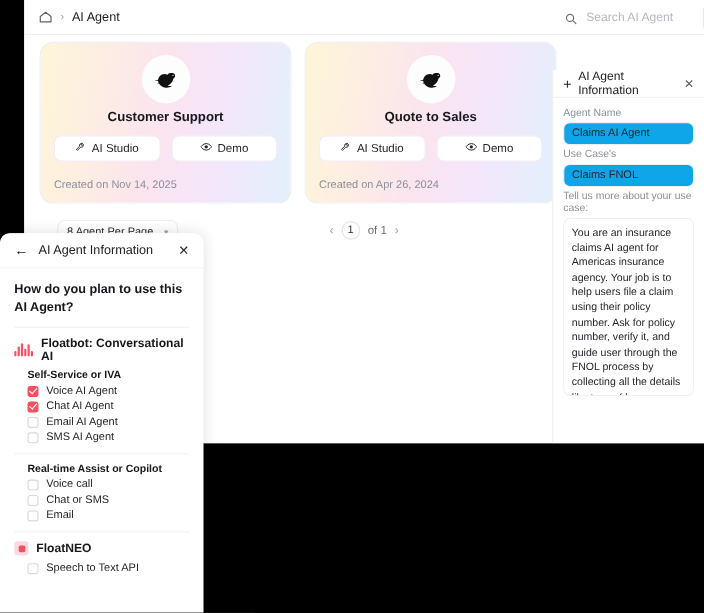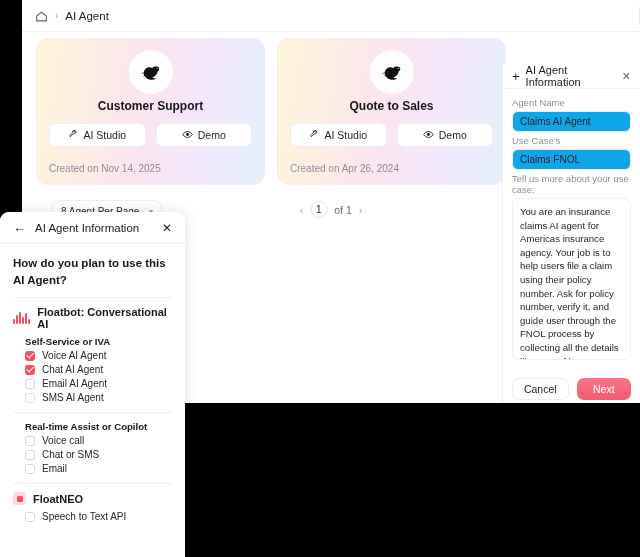--- a/index.html
+++ b/index.html
@@ -204,20 +204,29 @@
         <span class="home-icon">
           <svg viewBox="0 0 24 24" width="13" height="13" fill="none" stroke="#5f6368" stroke-width="2" stroke-linecap="round" stroke-linejoin="round">
             <path d="M3 11 L12 4 L21 11 V20 H3 Z"></path>
           </svg>
         </span>
         <span class="crumb-sep">›</span>
         <span class="crumb-text">AI Agent</span>
       </div>
 
       <div class="top-right">
+        <div class="search-box">
+          <span class="search-icon">
+            <svg viewBox="0 0 24 24" width="12" height="12" fill="none" stroke="#6b7075" stroke-width="2.2" stroke-linecap="round">
+              <circle cx="10.5" cy="10.5" r="6.5"></circle>
+                <line x1="15.5" y1="15.5" x2="21" y2="21"></line>
+            </svg>
+          </span>
+          <input class="search-input" type="text" placeholder="Search AI Agent" style="">
+        </div>
         <div class="divider-v"></div>
       </div>
     </div>
 
     <div class="content">
 
       <div class="cards">
 
         <div class="agent-card">
           <div class="card-avatar">
@@ -303,24 +312,20 @@
         <div class="sp-body">
           <div class="fld-label">Agent Name</div>
           <input class="fld-input" type="text" value="Claims AI Agent" style="">
 
           <div class="fld-label">Use Case's</div>
           <input class="fld-input" type="text" value="Claims FNOL" style="">
 
           <div class="fld-label">Tell us more about your use case:</div>
           <textarea class="fld-textarea" style="">You are an insurance claims AI agent for Americas insurance agency. Your job is to help users file a claim using their policy number. Ask for policy number, verify it, and guide user through the FNOL process by collecting all the details like type of loss, date/time, location and description. If user needs more help then offer connecting to a human agent</textarea>
         </div>
-        <div class="sp-footer">
-          <button class="btn-cancel">Cancel</button>
-          <button class="btn-next">Next</button>
-        </div>
       </div>
 
     </div>
   </div>
 
   <div class="modal">
     <div class="modal-header">
       <span class="back-arrow">←</span>
       <span class="modal-title">AI Agent Information</span>
       <span class="modal-close">✕</span>

